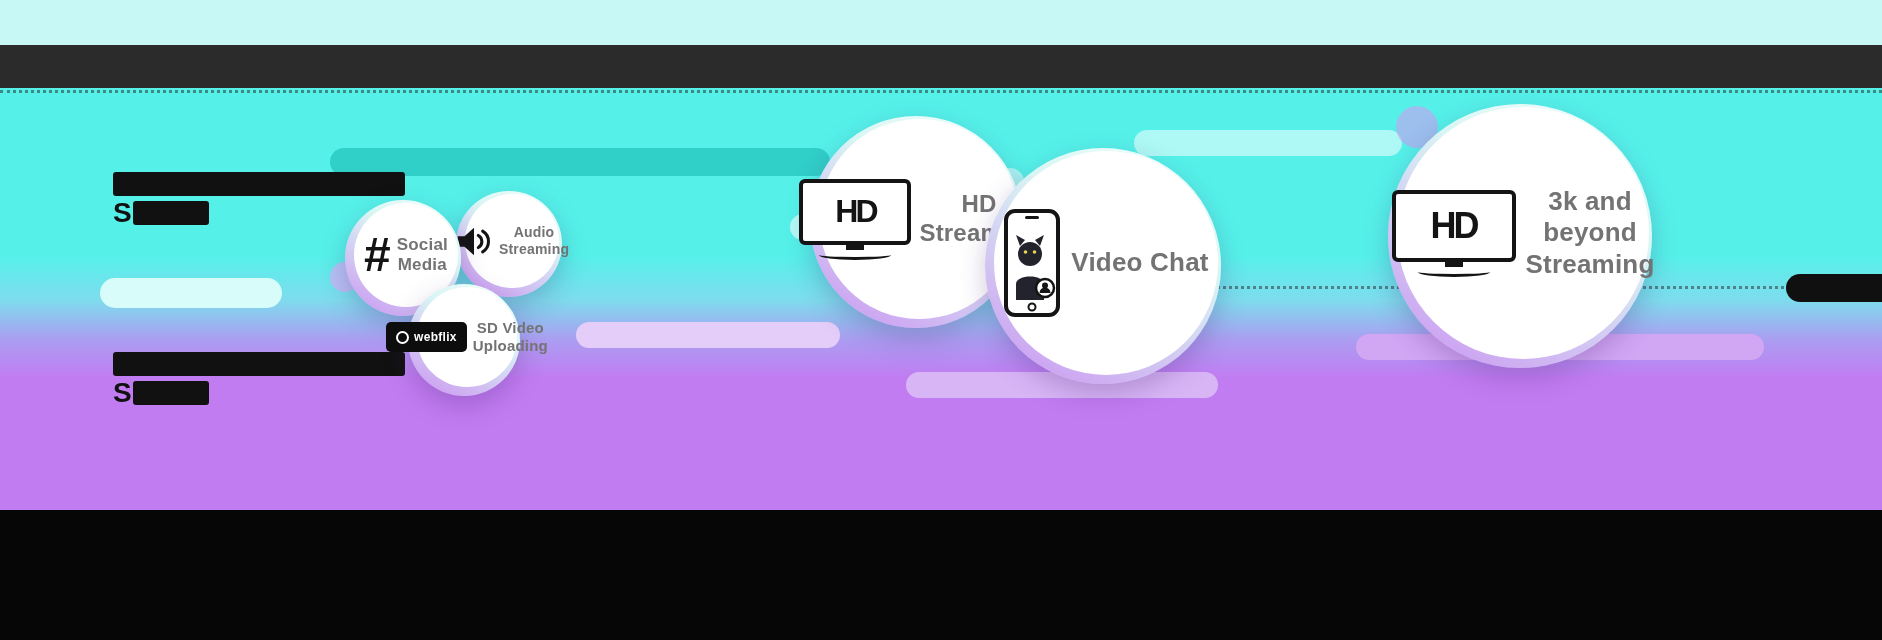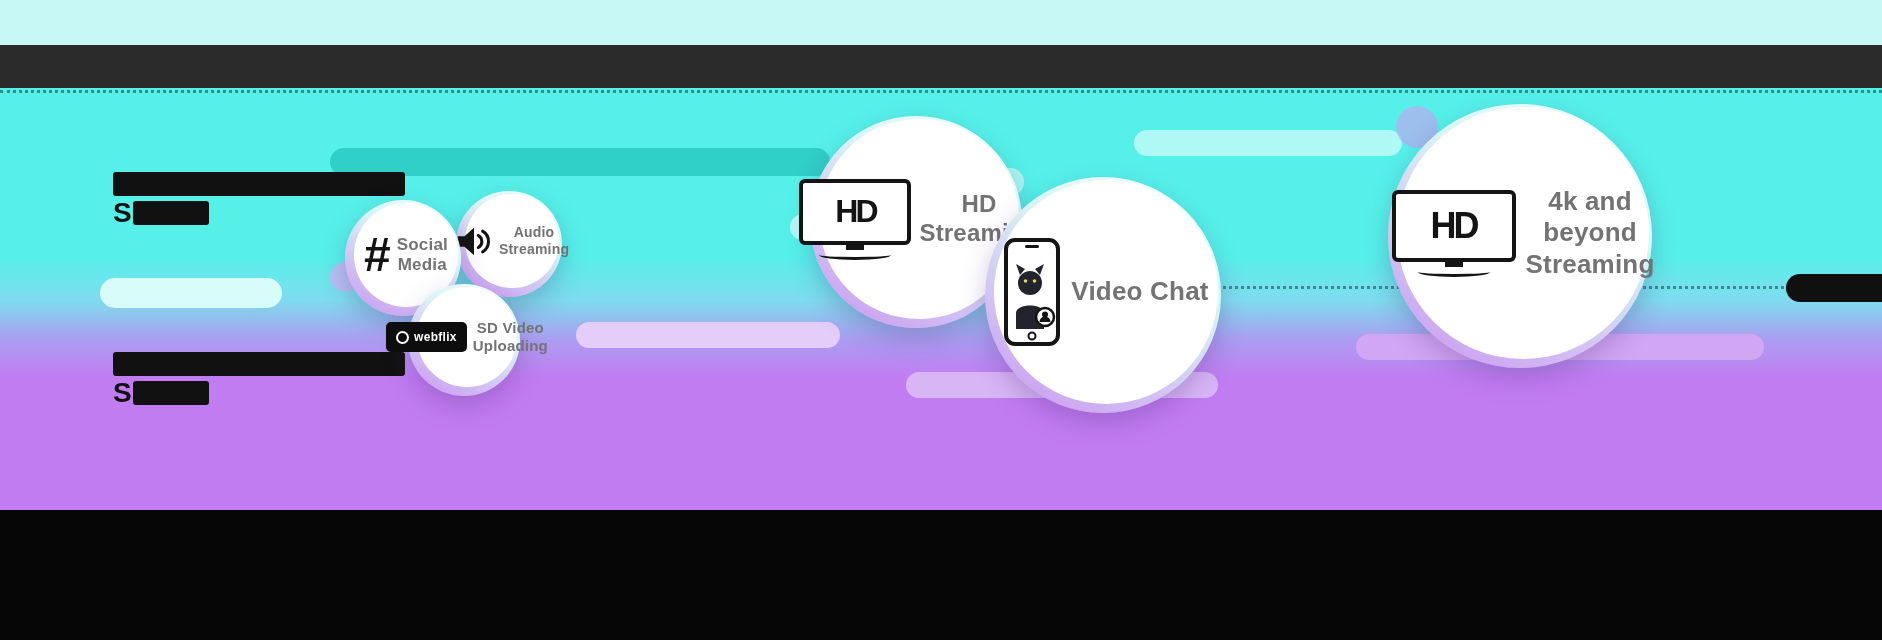--- a/index.html
+++ b/index.html
@@ -141,21 +141,21 @@
           <b class="tv-text" style="font-size:32px;">HD</b>
         </span>
         <span class="tv-neck"></span>
         <span class="tv-base"></span>
       </span>
       <span class="bubble-label" style="font-size:24px;">HD
 Streaming</span>
     </div>
   </div>
 
-  <div class="bubble" style="left:985px;top:177px;width:236px;height:236px;">
+  <div class="bubble" style="left:985px;top:148px;width:236px;height:236px;">
     <div class="bubble-inner gap10">
       <span class="icon">
         <svg width="58" height="110" viewBox="0 0 58 110">
           <rect x="3" y="3" width="52" height="104" rx="9" fill="#ffffff" stroke="#141414" stroke-width="4"></rect>
           <rect x="22" y="8" width="14" height="3" rx="1.5" fill="#141414"></rect>
           <circle cx="29" cy="99" r="3.5" fill="none" stroke="#141414" stroke-width="2"></circle>
           <path d="M17 38 l-4 -11 l9 5 z" fill="#23232d"></path>
           <path d="M37 38 l4 -11 l-9 5 z" fill="#23232d"></path>
           <circle cx="27" cy="46" r="12" fill="#23232d"></circle>
           <circle cx="22.5" cy="44" r="1.8" fill="#e8d44e"></circle>
@@ -172,20 +172,20 @@
 
   <div class="bubble" style="left:1388px;top:104px;width:264px;height:264px;">
     <div class="bubble-inner gap10">
       <span class="icon tv-icon">
         <span class="tv-screen" style="width:116px;height:64px;">
           <b class="tv-text" style="font-size:36px;">HD</b>
         </span>
         <span class="tv-neck"></span>
         <span class="tv-base"></span>
       </span>
-      <span class="bubble-label" style="font-size:26px;">4k and beyond
+      <span class="bubble-label" style="font-size:26px;">3k and beyond
 Streaming</span>
     </div>
   </div>
 
   <div class="footer"></div>
 
 </div>
 
 </body></html>

